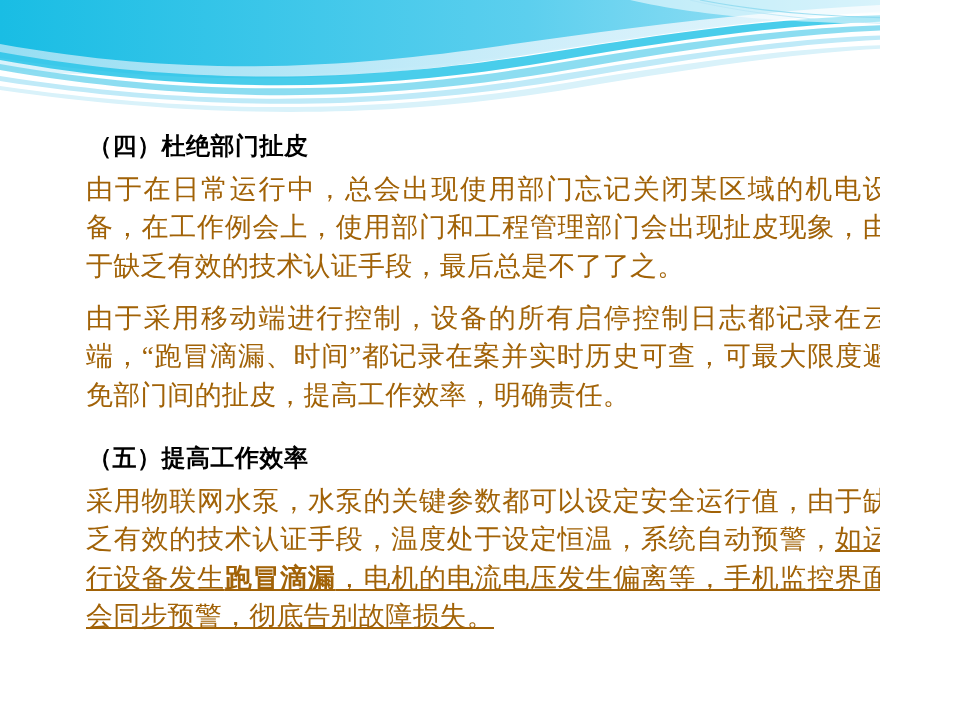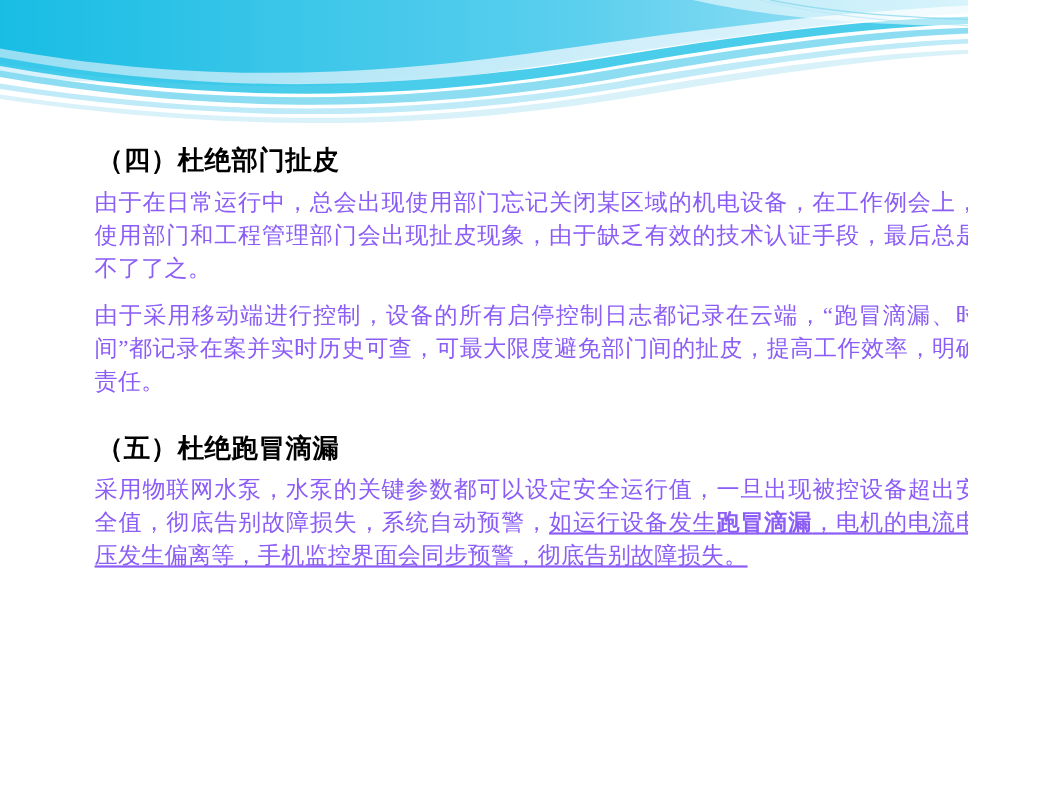--- a/index.html
+++ b/index.html
@@ -42,22 +42,22 @@
     font-family: "Liberation Serif", serif;
     font-size: 24px;
     font-weight: bold;
     color: #000000;
     margin: 0 0 4px 0;
     padding: 12px 60px 0 88px;
     letter-spacing: 0.5px;
   }
   .para {
     font-family: "Liberation Serif", serif;
-    font-size: 21px;
-    color: #8b5cf6;
+    font-size: 27px;
+    color: #a16207;
     margin: 0 0 10px 0;
     padding: 4px 70px 0 86px;
     line-height: 1.42;
     text-align: justify;
     letter-spacing: 0.2px;
   }
   .heading2 {
     margin-top: 16px;
   }
   .emph {
@@ -107,19 +107,19 @@
   </div>
 
   <div class="content">
 
     <h2 class="heading">（四）杜绝部门扯皮</h2>
 
     <p class="para">由于在日常运行中，总会出现使用部门忘记关闭某区域的机电设备，在工作例会上，使用部门和工程管理部门会出现扯皮现象，由于缺乏有效的技术认证手段，最后总是不了了之。</p>
 
     <p class="para">由于采用移动端进行控制，设备的所有启停控制日志都记录在云端，“跑冒滴漏、时间”都记录在案并实时历史可查，可最大限度避免部门间的扯皮，提高工作效率，明确责任。</p>
 
-    <h2 class="heading heading2">（五）杜绝跑冒滴漏</h2>
+    <h2 class="heading heading2">（五）提高工作效率</h2>
 
-    <p class="para"><span>采用物联网水泵，水泵的关键参数都可以设定安全运行值，一旦出现被控设备超出安全值，彻底告别故障损失，系统自动预警，</span><span class="underline">如运行设备发生</span><span class="emph">跑冒滴漏</span><span class="underline">，电机的电流电压发生偏离等，手机监控界面会同步预警，彻底告别故障损失。</span></p>
+    <p class="para"><span>采用物联网水泵，水泵的关键参数都可以设定安全运行值，由于缺乏有效的技术认证手段，温度处于设定恒温，系统自动预警，</span><span class="underline">如运行设备发生</span><span class="emph">跑冒滴漏</span><span class="underline">，电机的电流电压发生偏离等，手机监控界面会同步预警，彻底告别故障损失。</span></p>
 
   </div>
 
 </div>
 
 </body></html>

